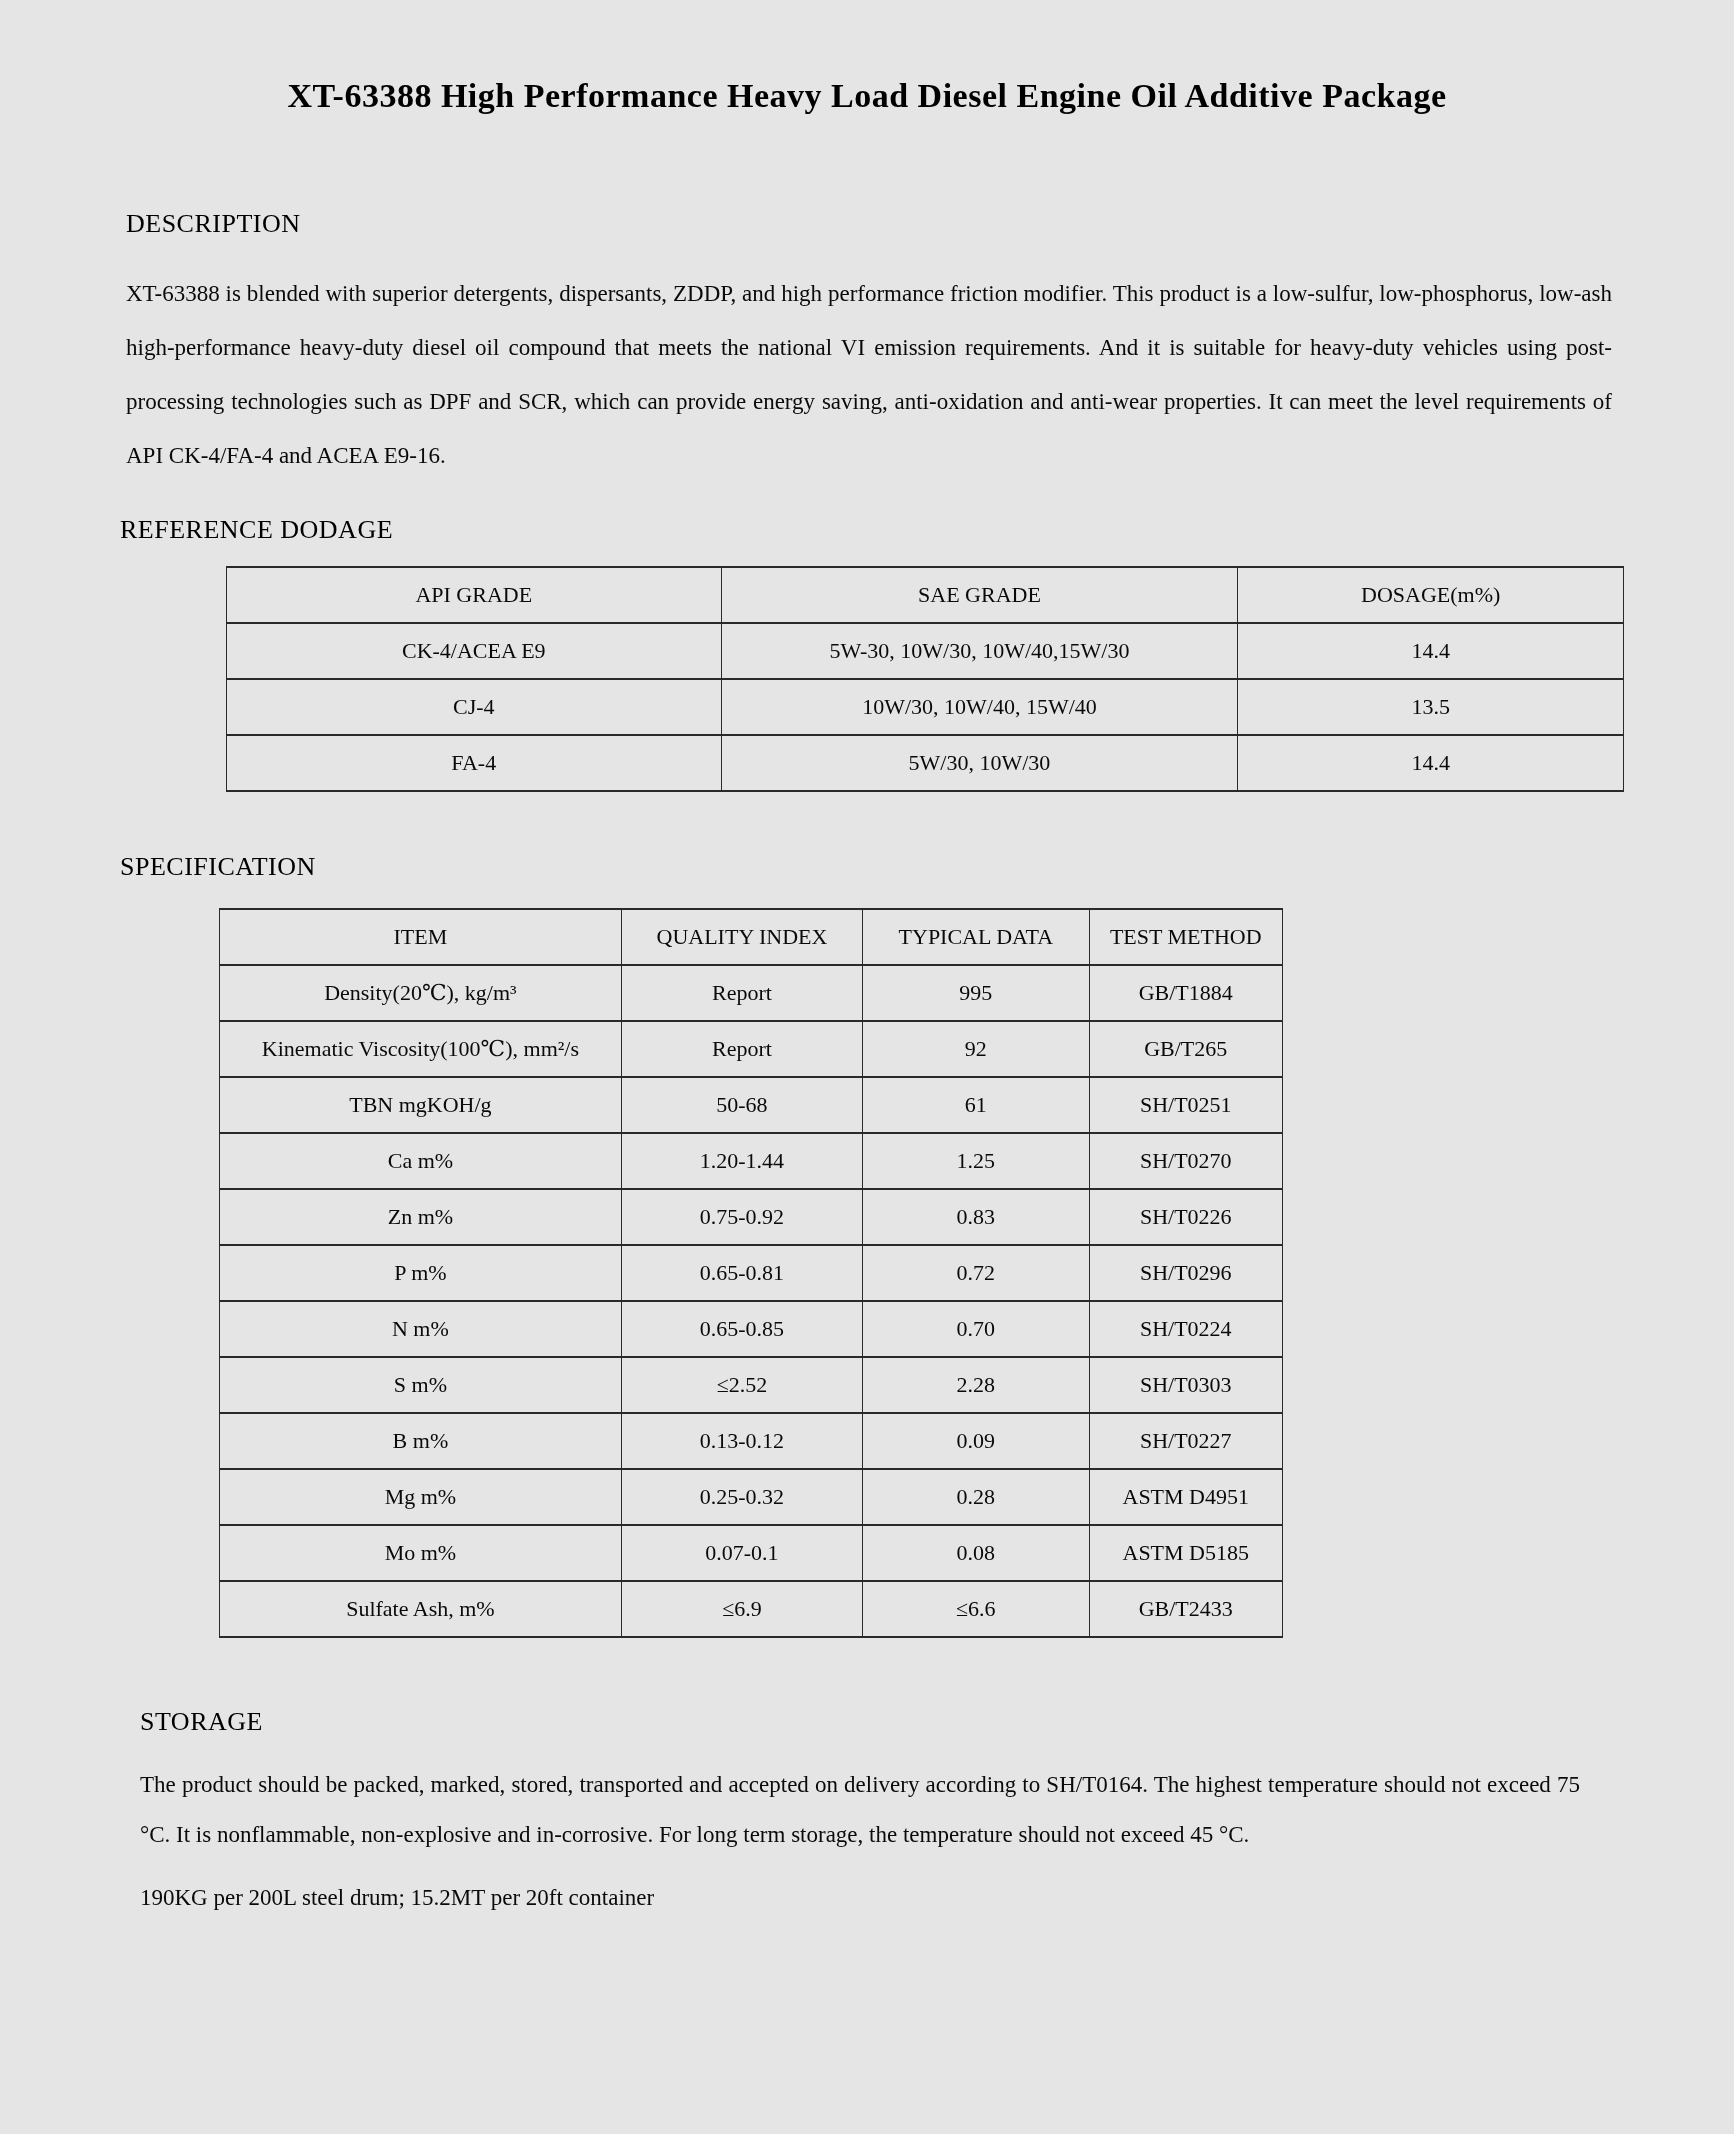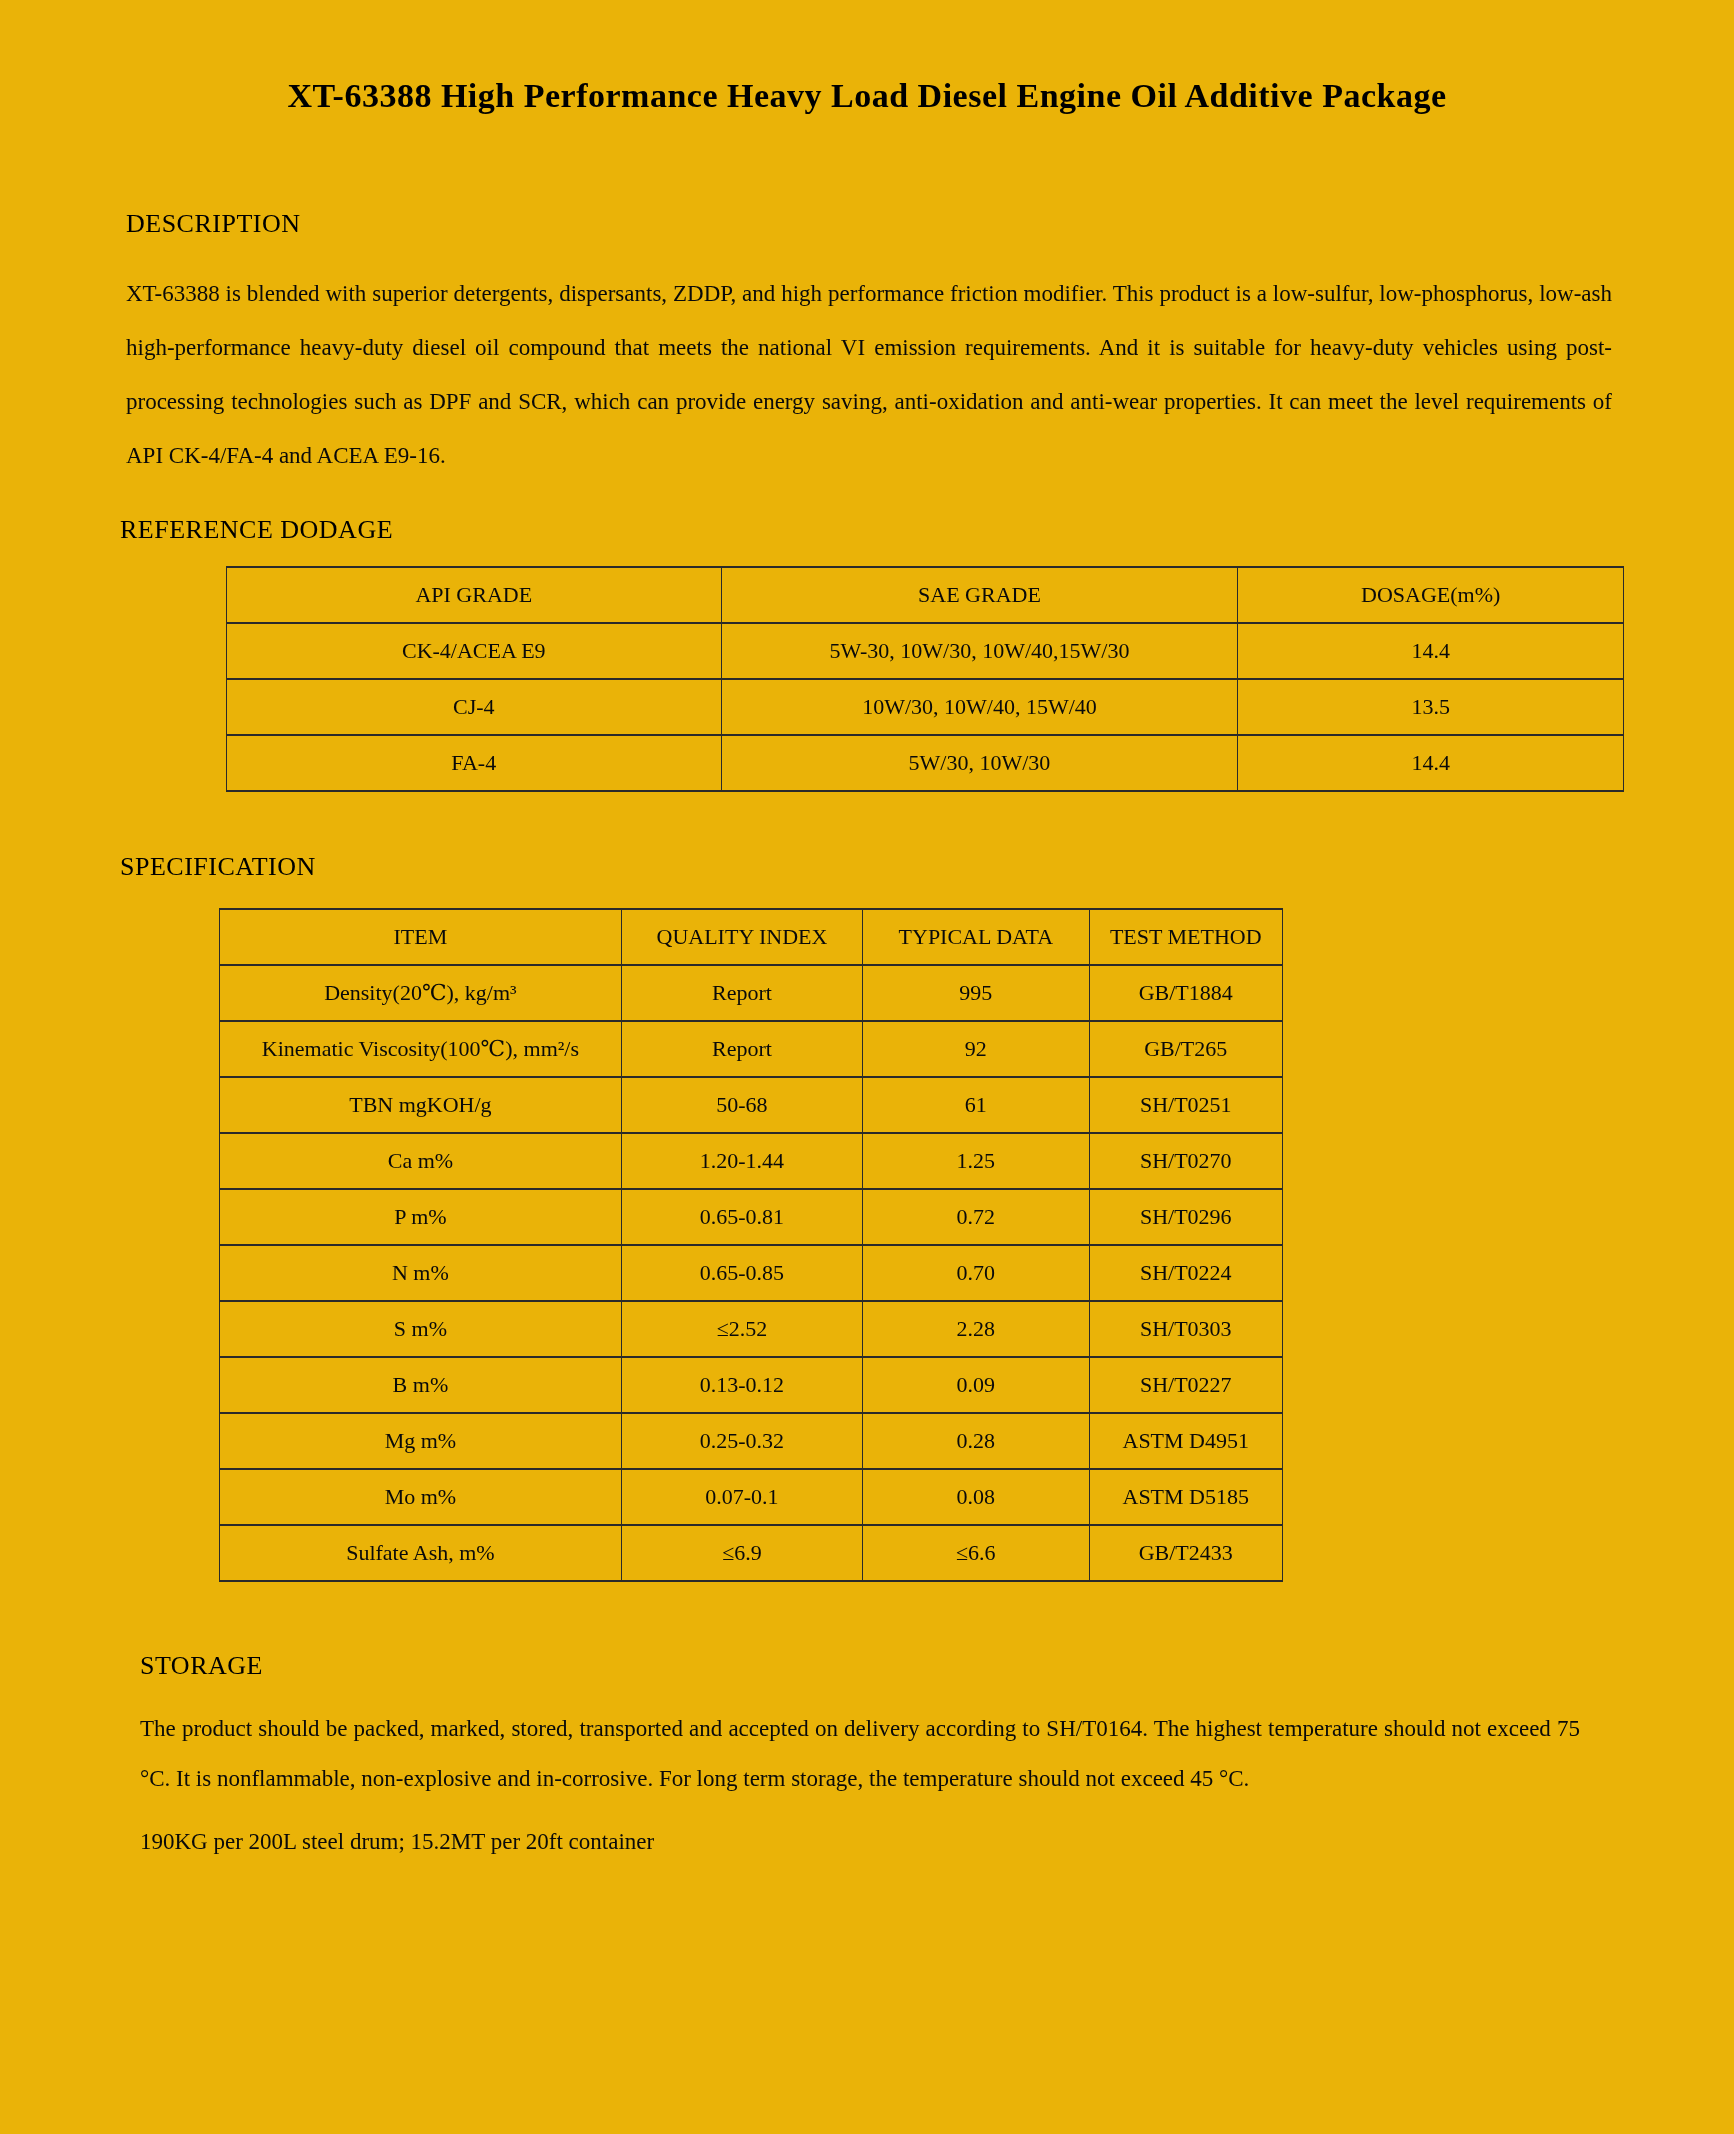--- a/index.html
+++ b/index.html
@@ -1,20 +1,20 @@
 <!DOCTYPE html>
 <html><head>
 <meta charset="utf-8">
 <style>
   html, body { margin: 0; padding: 0; background: #fff; }
   .page {
     position: relative;
     width: 1734px;
     height: 2134px;
-    background: #eab308;
+    background: #e5e5e5;
     color: #000;
     font-family: "Liberation Serif", "DejaVu Serif", serif;
     overflow: hidden;
     box-sizing: border-box;
   }
   .doc-title {
     margin: 0;
     padding-top: 76px;
     text-align: center;
     font-size: 34px;
@@ -162,20 +162,26 @@
         <td>61</td>
         <td>SH/T0251</td>
       </tr>
       <tr>
         <td>Ca m%</td>
         <td>1.20-1.44</td>
         <td>1.25</td>
         <td>SH/T0270</td>
       </tr>
       <tr>
+        <td>Zn m%</td>
+        <td>0.75-0.92</td>
+        <td>0.83</td>
+        <td>SH/T0226</td>
+      </tr>
+      <tr>
         <td>P m%</td>
         <td>0.65-0.81</td>
         <td>0.72</td>
         <td>SH/T0296</td>
       </tr>
       <tr>
         <td>N m%</td>
         <td>0.65-0.85</td>
         <td>0.70</td>
         <td>SH/T0224</td>

